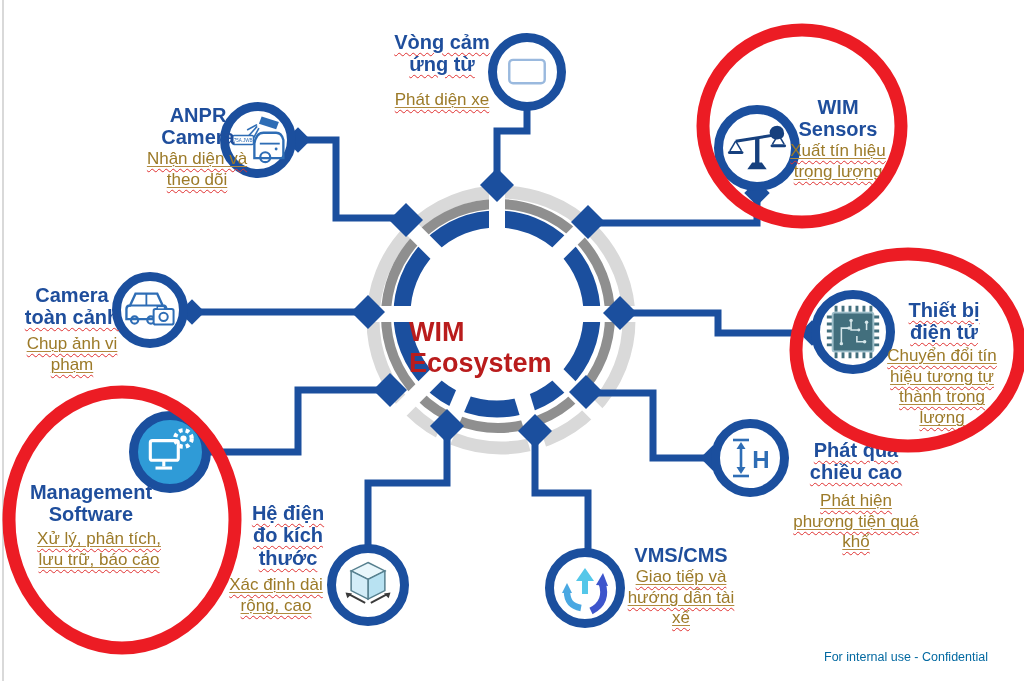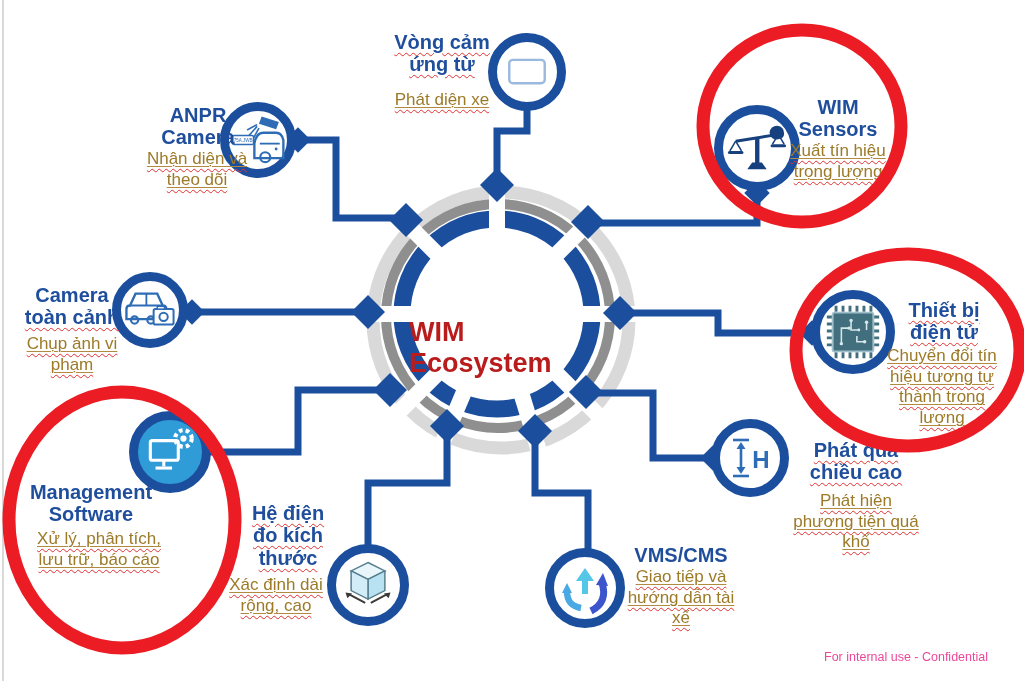--- a/index.html
+++ b/index.html
@@ -34,21 +34,21 @@
     text-decoration-line:underline; text-decoration-style:wavy;
     text-decoration-color:#e03131; text-decoration-thickness:1px;
     text-underline-offset:4px;
   }
   .center-title {
     position:absolute; z-index:20; left:409px; top:283px; width:176px;
     text-align:left; font-size:27px; font-weight:bold; color:#b91c1c; line-height:1.15;margin-top:34px;
   }
   .footer {
     position:absolute; z-index:20; right:36px; top:650px;
-    font-size:12.5px; color:#ec4899;
+    font-size:12.5px; color:#0369a1;
   }
 
   
   .icon {
     position:absolute; z-index:10; border-radius:50%;
     background:#fff; border:9px solid #1b4f9e;
     display:flex; align-items:center; justify-content:center;
   }
   .icon.filled { background:#2f9bd7; }
   .ic-loop   { left:488px; top:33px;  width:78px; height:78px; }

